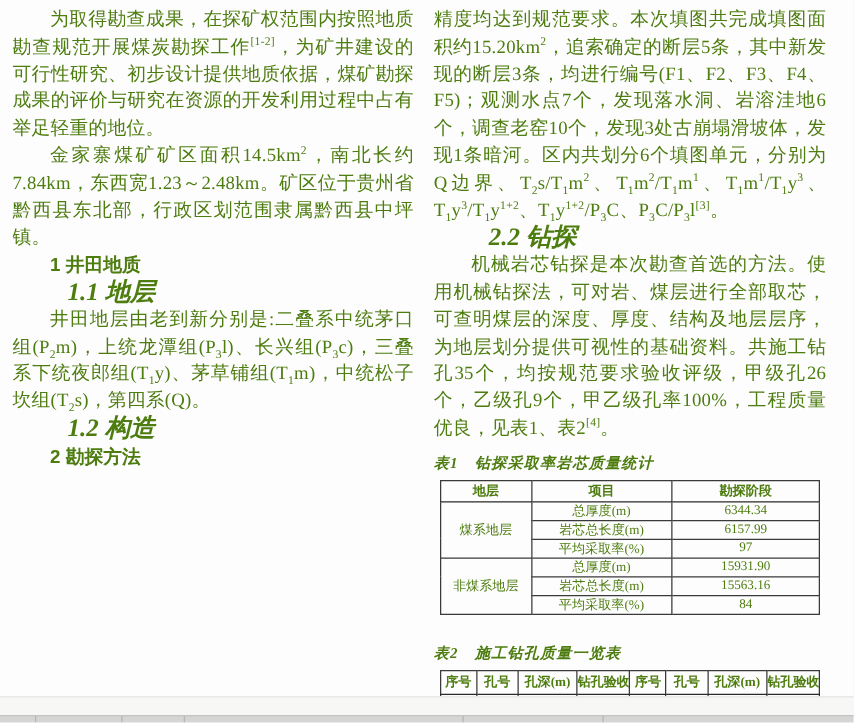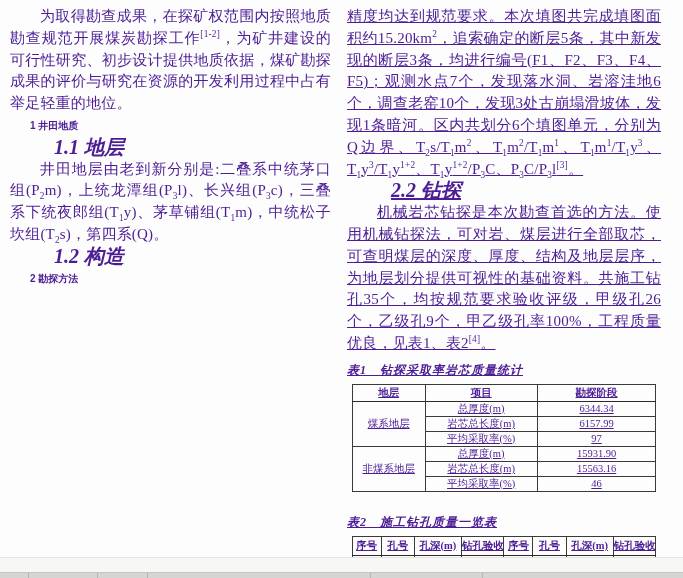--- a/index.html
+++ b/index.html
@@ -1,27 +1,27 @@
 <!DOCTYPE html>
 <html><head>
 <meta charset="utf-8">
 <style>
   html,body{margin:0;padding:0;background:#e9e9e9;}
   .screen{position:relative;width:683px;height:578px;background:#fdfdfd;overflow:hidden;
-          font-family:"Liberation Serif","DejaVu Serif",serif;color:#4c1d95;}
+          font-family:"Liberation Serif","DejaVu Serif",serif;color:#4d7c0f;}
   .page{position:absolute;top:0;left:0;width:683px;height:557px;background:#fdfdfd;
         box-sizing:border-box;padding:6px 0 0 10px;display:flex;gap:16px;overflow:hidden;}
   .col{box-sizing:border-box;overflow:hidden;}
   .col.left{width:321px;height:551px;}
-  .col.right{width:314px;height:551px;text-decoration:underline;}
+  .col.right{width:314px;height:551px;}
   p.body{margin:0;font-size:15px;line-height:21.8px;text-align:justify;text-justify:inter-ideograph;
          text-indent:2em;letter-spacing:0.2px;}
   p.body.noind{text-indent:0;}
   sup,sub{font-size:62%;line-height:0;}
-  .h1{font-family:"Liberation Sans","DejaVu Sans",sans-serif;font-weight:bold;font-size:10px;
+  .h1{font-family:"Liberation Sans","DejaVu Sans",sans-serif;font-weight:bold;font-size:15px;
       line-height:21.8px;text-indent:2em;}
   .h2i{font-style:italic;font-weight:600;font-size:20px;line-height:21.8px;text-indent:2.2em;
        font-family:"Liberation Serif","DejaVu Serif",serif;}
   .ttitle{font-style:italic;font-weight:bold;font-size:12px;text-align:left;
           margin:4px 0 5px 0;letter-spacing:1px;}
   .t1title{margin-top:7px;}
   .t2title{margin-top:22px;}
   table{border-collapse:collapse;margin:0 auto;width:97%;table-layout:fixed;}
   table.t1{border:1.6px solid #2a2a2a;}
   table.t2{border:1.6px solid #2a2a2a;}
@@ -39,20 +39,21 @@
   .tick{position:absolute;top:0;width:1px;height:6px;background:#b5b5b4;}
 </style>
 </head>
 <body>
 
 <div class="screen">
   <div class="page">
 
     <div class="col left">
       <p class="body">为取得勘查成果，在探矿权范围内按照地质勘查规范开展煤炭勘探工作<sup>[1-2]</sup>，为矿井建设的可行性研究、初步设计提供地质依据，煤矿勘探成果的评价与研究在资源的开发利用过程中占有举足轻重的地位。</p>
+      <p class="body">金家寨煤矿矿区面积14.5km<sup>2</sup>，南北长约7.84km，东西宽1.23～2.48km。矿区位于贵州省黔西县东北部，行政区划范围隶属黔西县中坪镇。</p>
       <div class="h1">1 井田地质</div>
       <div class="h2i">1.1 地层</div>
       <p class="body">井田地层由老到新分别是:二叠系中统茅口组(P<sub>2</sub>m)，上统龙潭组(P<sub>3</sub>l)、长兴组(P<sub>3</sub>c)，三叠系下统夜郎组(T<sub>1</sub>y)、茅草铺组(T<sub>1</sub>m)，中统松子坎组(T<sub>2</sub>s)，第四系(Q)。</p>
       <div class="h2i">1.2 构造</div>
       <div class="h1">2 勘探方法</div>
 
     </div>
 
     <div class="col right">
       <p class="body noind">精度均达到规范要求。本次填图共完成填图面积约15.20km<sup>2</sup>，追索确定的断层5条，其中新发现的断层3条，均进行编号(F1、F2、F3、F4、F5)；观测水点7个，发现落水洞、岩溶洼地6个，调查老窑10个，发现3处古崩塌滑坡体，发现1条暗河。区内共划分6个填图单元，分别为Q边界、T<sub>2</sub>s/T<sub>1</sub>m<sup>2</sup>、T<sub>1</sub>m<sup>2</sup>/T<sub>1</sub>m<sup>1</sup>、T<sub>1</sub>m<sup>1</sup>/T<sub>1</sub>y<sup>3</sup>、T<sub>1</sub>y<sup>3</sup>/T<sub>1</sub>y<sup>1+2</sup>、T<sub>1</sub>y<sup>1+2</sup>/P<sub>3</sub>C、P<sub>3</sub>C/P<sub>3</sub>l<sup>[3]</sup>。</p>
@@ -89,21 +90,21 @@
           <td rowspan="3">非煤系地层</td>
           <td>总厚度(m)</td>
           <td>15931.90</td>
         </tr>
         <tr>
           <td>岩芯总长度(m)</td>
           <td>15563.16</td>
         </tr>
         <tr>
           <td>平均采取率(%)</td>
-          <td>46</td>
+          <td>84</td>
         </tr>
       </tbody>
         </table>
 
       <div class="ttitle t2title">表2　施工钻孔质量一览表</div>
       <table class="t2">
         <colgroup>
           <col style="width:9.5%">
             <col style="width:11%">
             <col style="width:15.5%">

